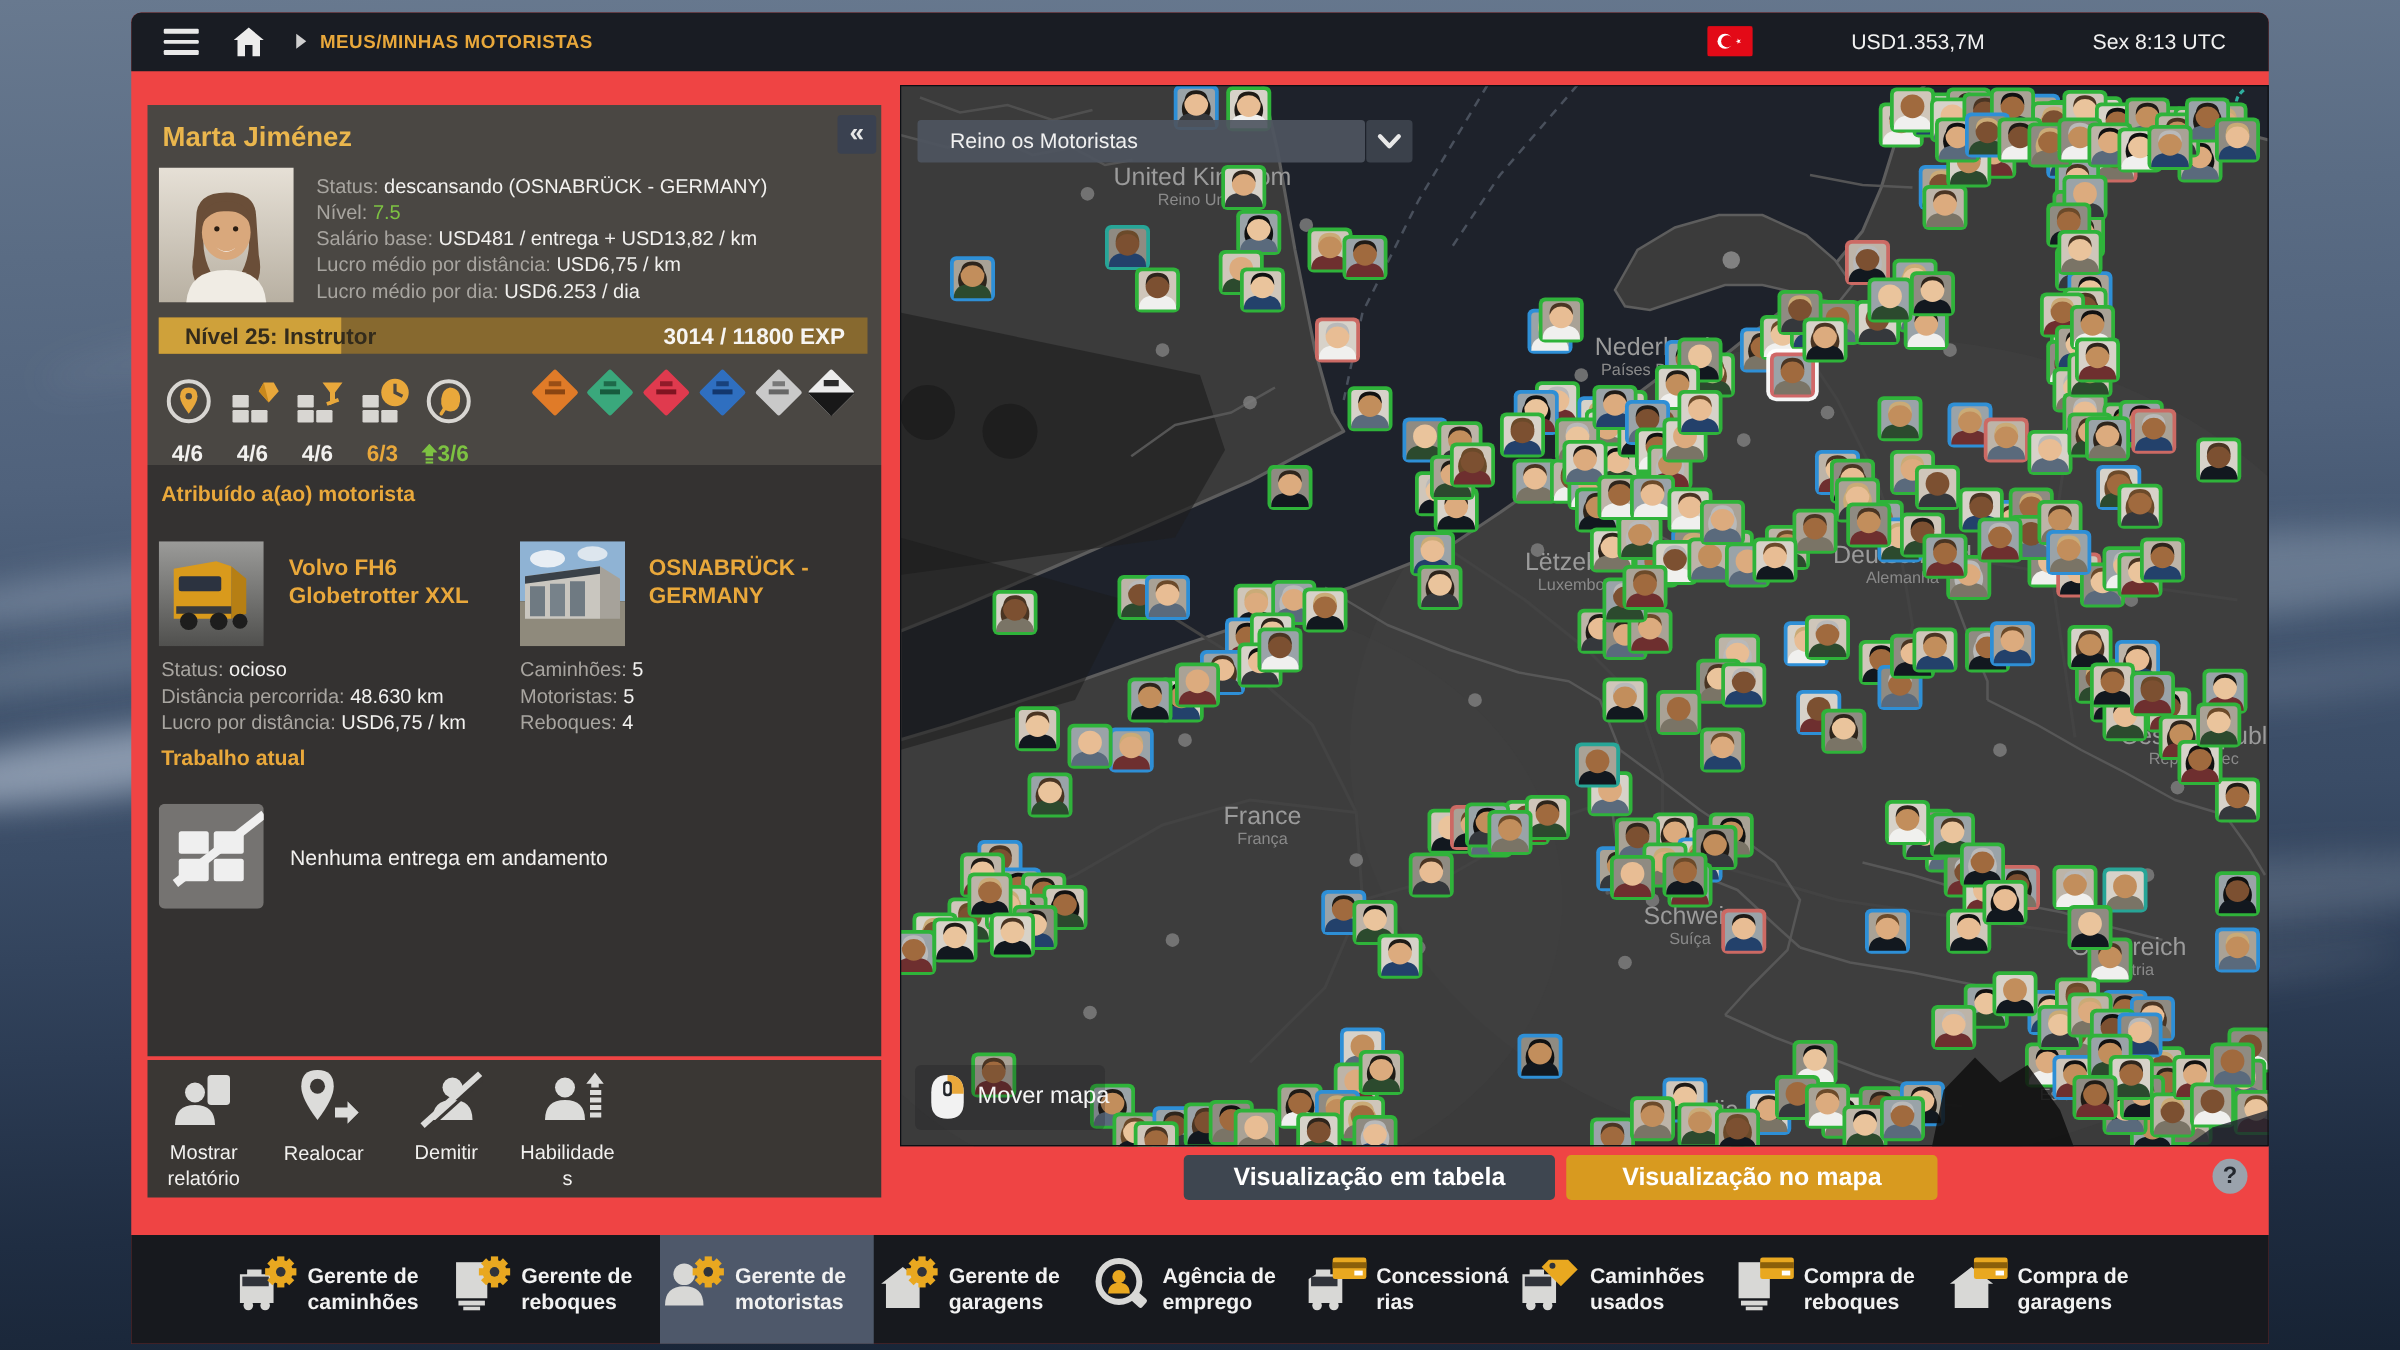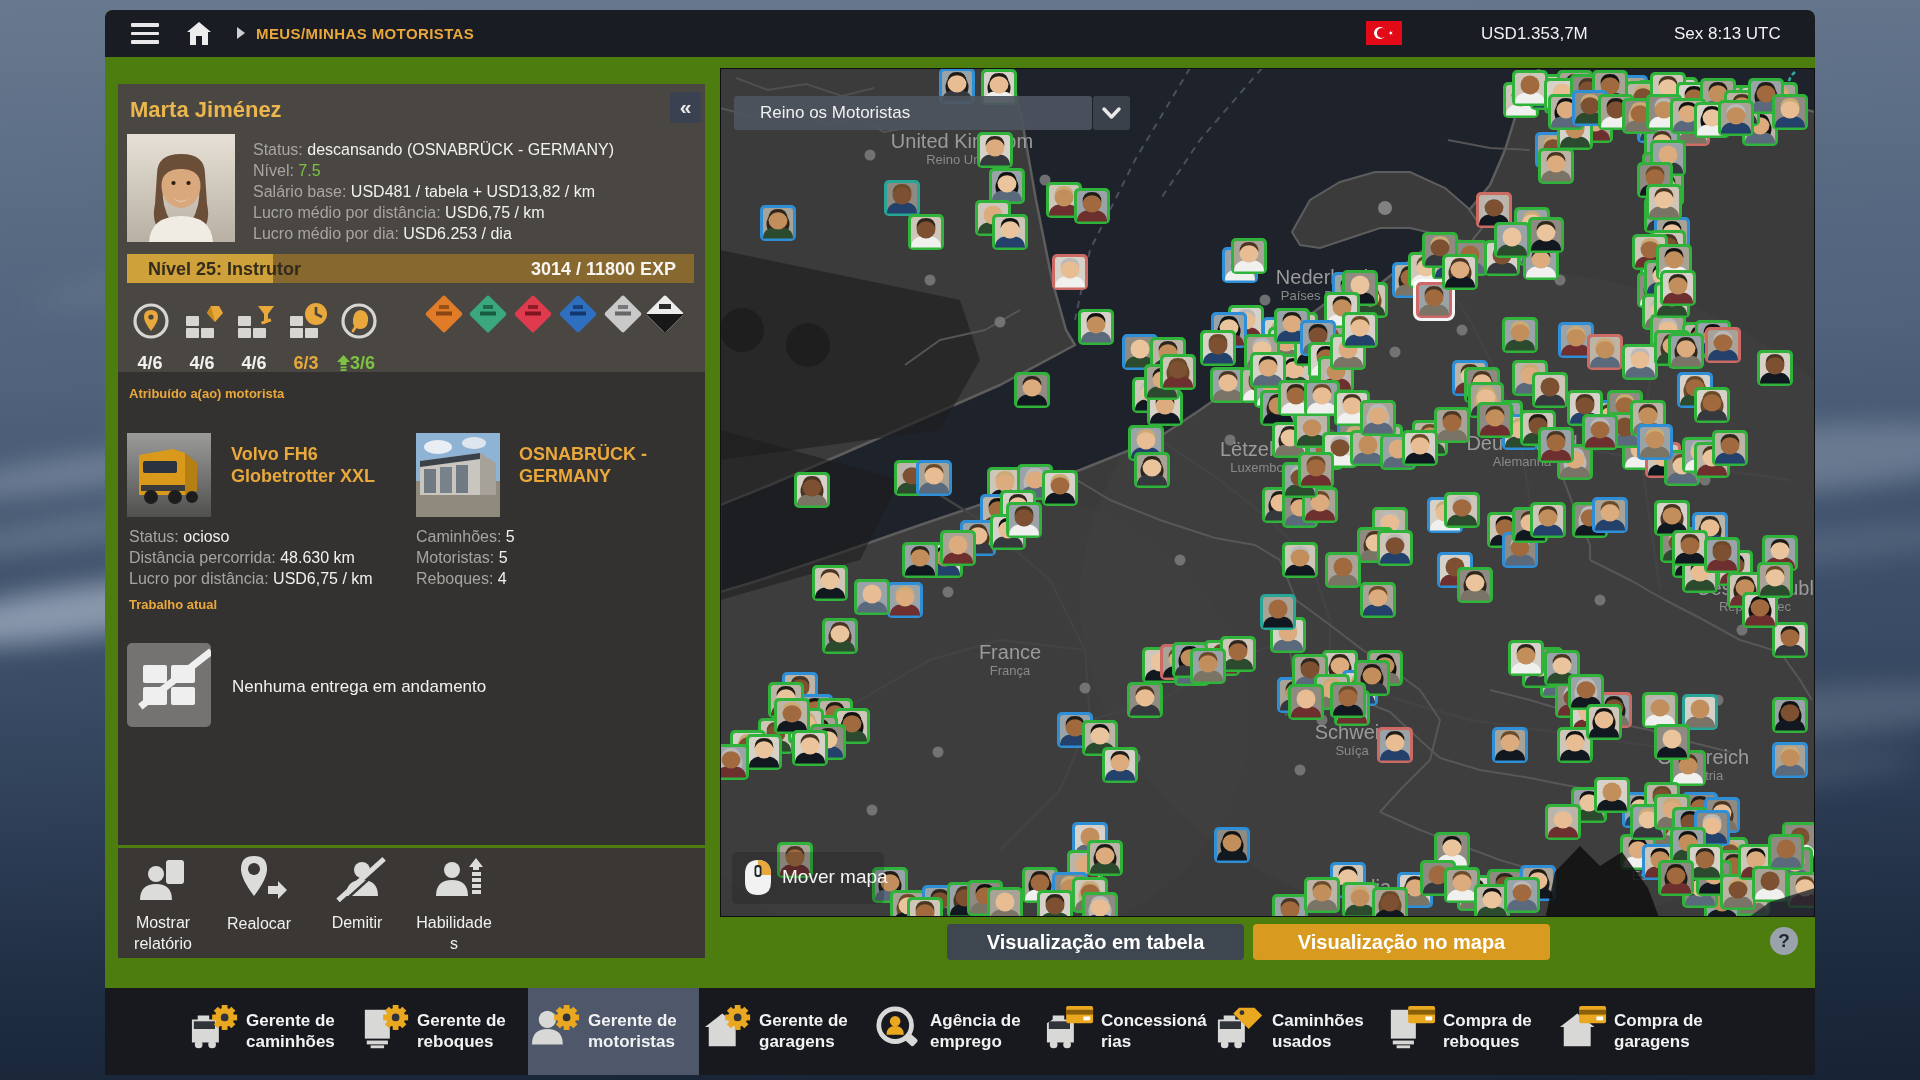--- a/index.html
+++ b/index.html
@@ -1,29 +1,29 @@
 <!DOCTYPE html>
 <html><head><meta charset="utf-8"><style>
 *{margin:0;padding:0;box-sizing:border-box}
 html,body{width:1920px;height:1080px;overflow:hidden;font-family:"Liberation Sans",sans-serif}
 body{position:relative;background:linear-gradient(178deg,#68798f 0%,#5a6c84 18%,#50627c 34%,#45587298 48%,#3a4c66 60%,#2c3c54 74%,#1f2d42 87%,#172334 100%);background-color:#3a4c66}
 .streak{position:absolute;border-radius:50%;filter:blur(13px);pointer-events:none}
-#win{position:absolute;left:105px;top:10px;width:1710px;height:1065px;background:#4d7c0f;border-radius:8px 8px 0 0}
+#win{position:absolute;left:105px;top:10px;width:1710px;height:1065px;background:#ef4444;border-radius:8px 8px 0 0}
 #topbar{position:absolute;left:0;top:0;width:1710px;height:47px;background:#191c23;border-radius:8px 8px 0 0}
 .tb-ham{position:absolute;left:26px;top:13px;width:28px;height:21px}
 .tb-ham div{height:3.6px;background:#e9e9e9;border-radius:1px;margin-bottom:5px}
 .tb-title{position:absolute;left:151px;top:15px;color:#e9a83b;font-size:15px;font-weight:bold;letter-spacing:.4px}
 .tb-money{position:absolute;left:1376px;top:14px;color:#f2f2f2;font-size:17px}
 .tb-time{position:absolute;left:1569px;top:14px;color:#f2f2f2;font-size:17px}
 #flag{position:absolute;left:1261px;top:11px;width:36px;height:24px;background:#e30a17;border-radius:2px}
 #lp{position:absolute;left:13px;top:74px;width:587px;height:888px}
 #lp-top{position:absolute;left:0;top:0;width:587px;height:288px;background:#4a4743}
 #lp-mid{position:absolute;left:0;top:288px;width:587px;height:473px;background:#343231}
 #lp-bot{position:absolute;left:0;top:764px;width:587px;height:110px;background:#3a3734}
-.h-orange{color:#e9a83b;font-weight:bold;font-size:13px}
+.h-orange{color:#e9a83b;font-weight:bold;font-size:17px}
 #mj{position:absolute;left:12px;top:13px;font-size:22px;color:#eab64d}
 #collbtn{position:absolute;left:552px;top:8px;width:31px;height:31px;background:#3a4150;border-radius:3px;color:#e8e8e8;font-size:21px;font-weight:bold;text-align:center;line-height:29px}
 #portrait{position:absolute;left:9px;top:50px;width:108px;height:108px}
 .stat{position:absolute;left:135px;font-size:16px;color:#a8a5a0;white-space:nowrap}
 .stat b{color:#f2f1ef;font-weight:normal}
 .stat .grn{color:#7dc242}
 #lvlbar{position:absolute;left:9px;top:170px;width:567px;height:29px;background:#87692f}
 #lvlfill{position:absolute;left:0;top:0;width:146px;height:29px;background:#cfa13a}
 #lvlbar .lt{position:absolute;left:21px;top:5px;font-size:18px;font-weight:bold;color:#332b1c}
 #lvlbar .rt{position:absolute;right:18px;top:5px;font-size:18px;font-weight:bold;color:#f7f5f2}
@@ -90,21 +90,21 @@
             <path d="M30,40 Q30,20 54,20 Q78,20 78,40 L80,70 Q84,88 74,98 L64,88 Q74,72 72,52 L36,52 Q34,72 44,88 L34,98 Q24,88 28,70 Z" fill="#6a4e38"></path>
             <path d="M22,108 Q24,82 54,82 Q84,82 86,108 Z" fill="#f0ece4"></path>
             <ellipse cx="54" cy="52" rx="19.5" ry="22" fill="#d9a87c"></ellipse>
             <path d="M34,46 Q35,27 54,27 Q73,27 74,46 Q67,34 54,35 Q41,34 34,46 Z" fill="#6a4e38"></path>
             <path d="M45,63 Q54,71 63,63 Q58,67.5 54,67.5 Q50,67.5 45,63 Z" fill="#f7f7f7"></path>
             <circle cx="46.5" cy="49" r="2.1" fill="#2a1d12"></circle>
             <circle cx="61.5" cy="49" r="2.1" fill="#2a1d12"></circle>
           </svg></div>
         <div class="stat" style="top:57px">Status: <b>descansando (OSNABRÜCK - GERMANY)</b></div>
         <div class="stat" style="top:78px">Nível: <span class="grn">7.5</span></div>
-        <div class="stat" style="top:99px">Salário base: <b>USD481 / tabela + USD13,82 / km</b></div>
+        <div class="stat" style="top:99px">Salário base: <b>USD481 / entrega + USD13,82 / km</b></div>
         <div class="stat" style="top:120px">Lucro médio por distância: <b>USD6,75 / km</b></div>
         <div class="stat" style="top:141px">Lucro médio por dia: <b>USD6.253 / dia</b></div>
         <div id="lvlbar">
           <div id="lvlfill"></div>
           <div class="lt">Nível 25: Instrutor</div>
           <div class="rt">3014 / 11800 EXP</div>
         </div>
         <svg style="position:absolute;left:15px;top:218px" width="36" height="38" viewBox="0 0 36 38">
           <circle cx="18" cy="19" r="16" fill="none" stroke="#d8d6d2" stroke-width="3.2"></circle>
           <path d="M18 8 q7 0 7 7 q0 5 -7 14 q-7 -9 -7 -14 q0 -7 7 -7 Z" fill="#e9a83b"></path>

